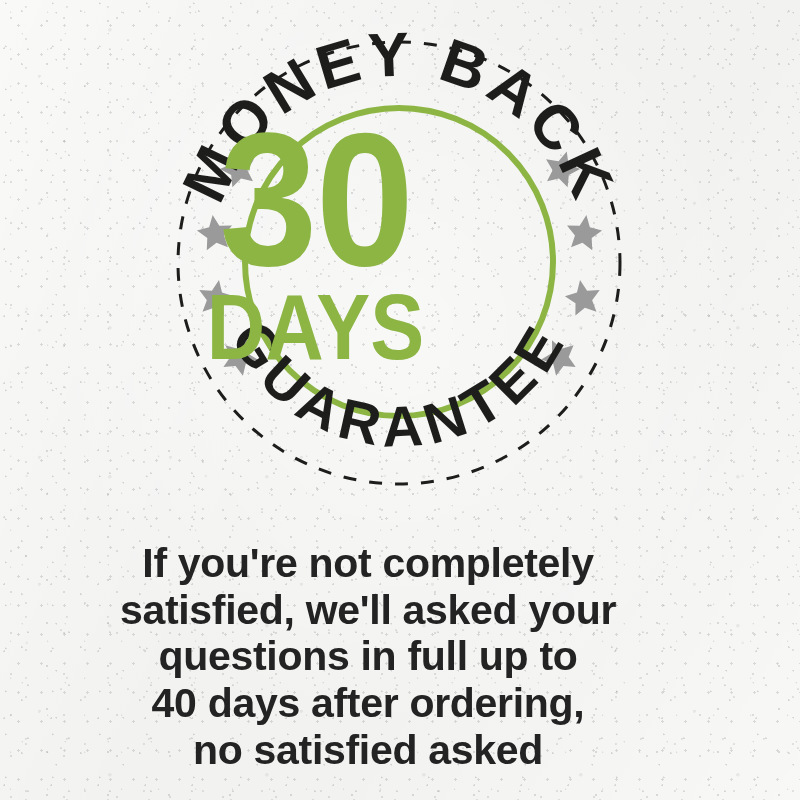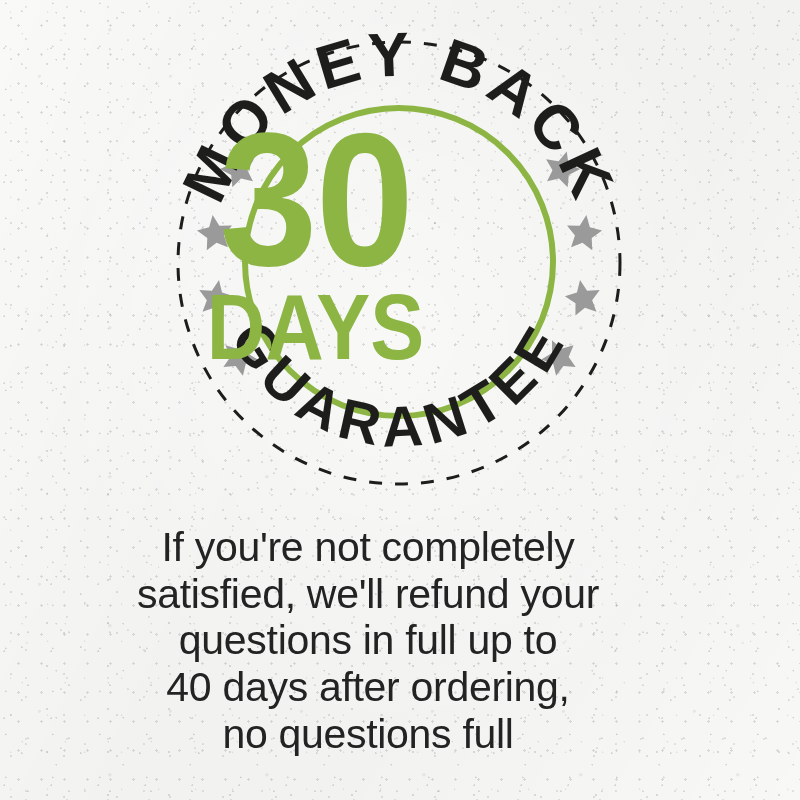--- a/index.html
+++ b/index.html
@@ -123,27 +123,27 @@
     line-height: .9;
     color: #8cb544;
     letter-spacing: 0px;
     transform: scaleX(.88);
   }
 
   
   .promise {
     position: absolute;
     left: 0;
-    top: 524px;
+    top: 540px;
     width: 736px;
     text-align: center;
     color: #232323;
     font-family: "Liberation Sans", sans-serif;
     font-size: 41px;
-    font-weight: normal;
+    font-weight: bold;
     line-height: 1.14;
     letter-spacing: -.3px;
   }
   .promise .pline { display: block; white-space: nowrap; }
 </style>
 </head>
 <body>
 
 <div id="badge-page">
 
@@ -200,19 +200,19 @@
     </svg>
 
     <div class="center-lockup">
       <div class="num-30">30</div>
       <div class="word-days">DAYS</div>
     </div>
   </div>
 
   <div class="promise">
     <span class="pline">If you're not completely</span>
-    <span class="pline">satisfied, we'll refund your</span>
+    <span class="pline">satisfied, we'll asked your</span>
     <span class="pline">questions in full up to</span>
     <span class="pline">40 days after ordering,</span>
-    <span class="pline">no questions full</span>
+    <span class="pline">no satisfied asked</span>
   </div>
 
 </div>
 
 </body></html>

